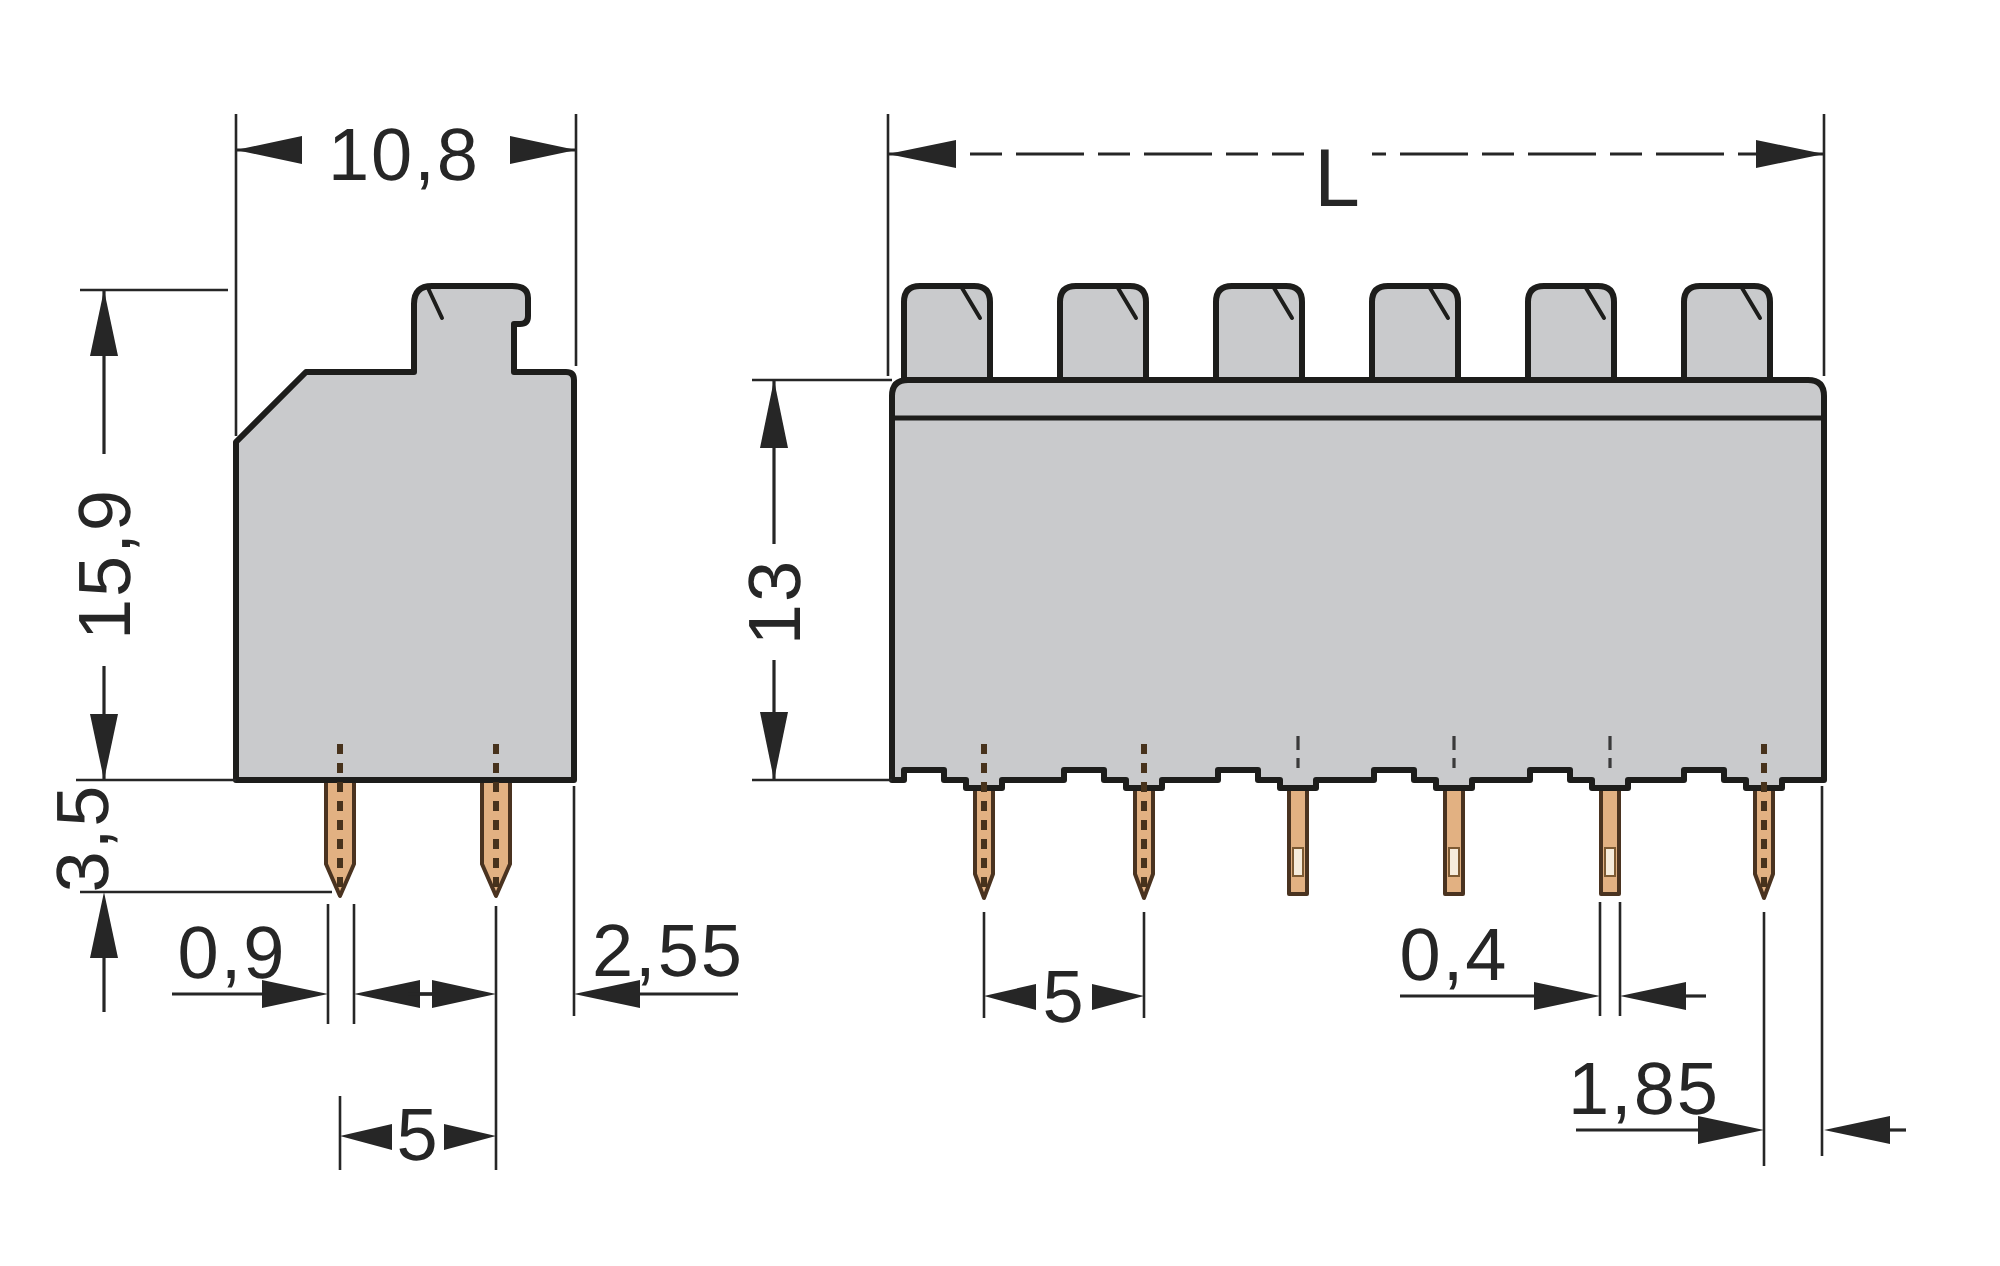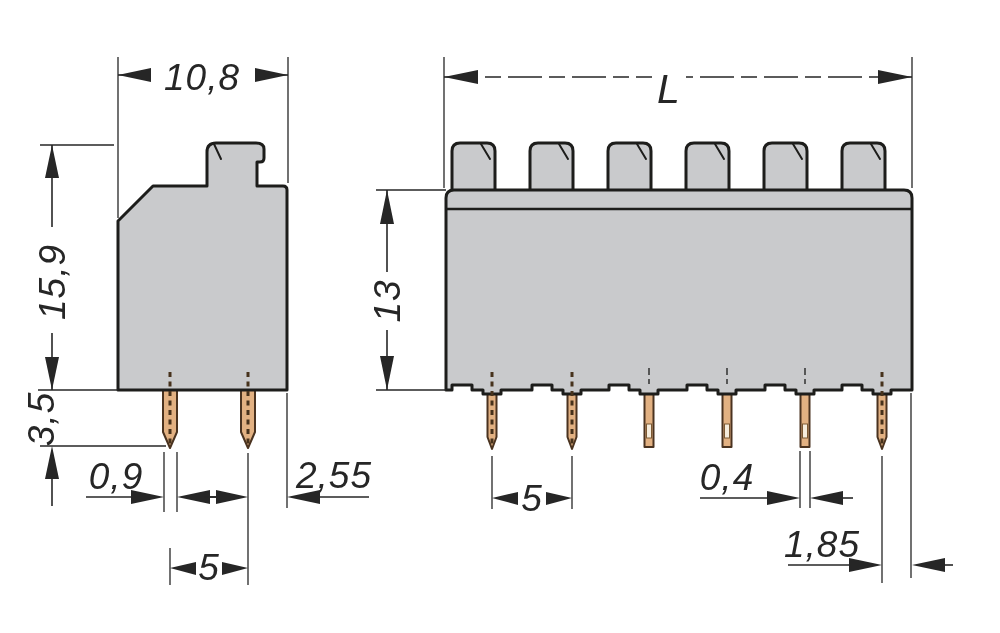--- a/index.html
+++ b/index.html
@@ -1,17 +1,17 @@
 <!DOCTYPE html>
 <html style="--c-background: #ffffff; --c-body: #c9cacc; --c-pin: #e2b182; --c-outline: #1d1d1b; --c-dim: #262626;"><head>
 <meta charset="utf-8">
 <style>
   html,body{margin:0;padding:0;background:#fff;}
   .stage{position:relative;width:1000px;height:633px;background:var(--c-background,#fff);
-         font-family:"Liberation Sans",sans-serif;overflow:hidden;font-style:italic;}
+         font-family:"Liberation Sans",sans-serif;overflow:hidden;}
   svg{display:block;}
   .part{fill:var(--c-body,#c9cacc);stroke:var(--c-outline,#1d1d1b);stroke-width:3;stroke-linejoin:round;}
   .partline{stroke:var(--c-outline,#1d1d1b);stroke-width:2.4;fill:none;}
   .slit{stroke:var(--c-outline,#1d1d1b);stroke-width:2;fill:none;stroke-linecap:round;}
   .pin{fill:var(--c-pin,#e2b182);stroke:#4a3320;stroke-width:2;stroke-linejoin:round;}
   .pindash{stroke:#47321c;stroke-width:3;fill:none;stroke-dasharray:5 4.5;}
   .pinnotch{fill:#f6ecdc;stroke:#7d5a33;stroke-width:1;}
   .tick{stroke:#3a3a3a;stroke-width:1.6;fill:none;stroke-dasharray:7 4;}
   .dimline{stroke:var(--c-dim,#262626);stroke-width:1.6;fill:none;}
   .dimdash{stroke:var(--c-dim,#262626);stroke-width:1.6;fill:none;stroke-dasharray:34 7 16 7;}

